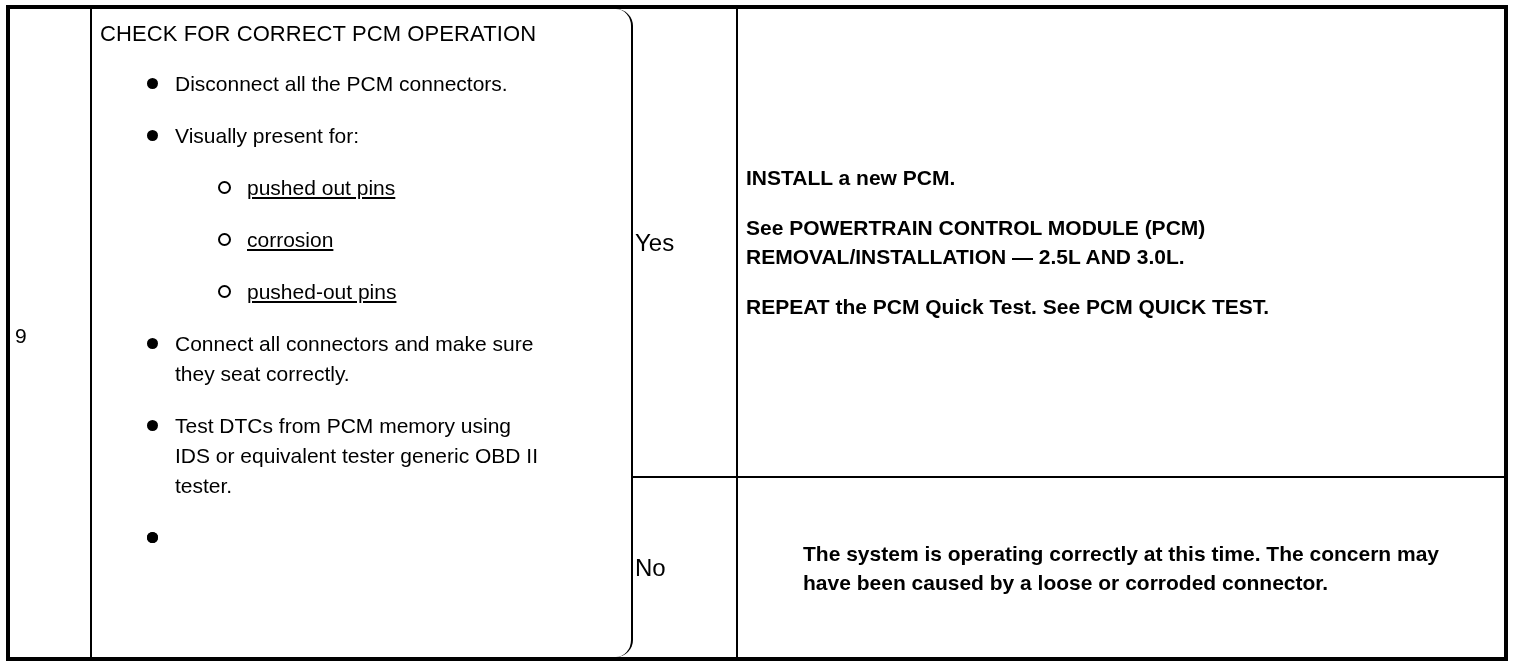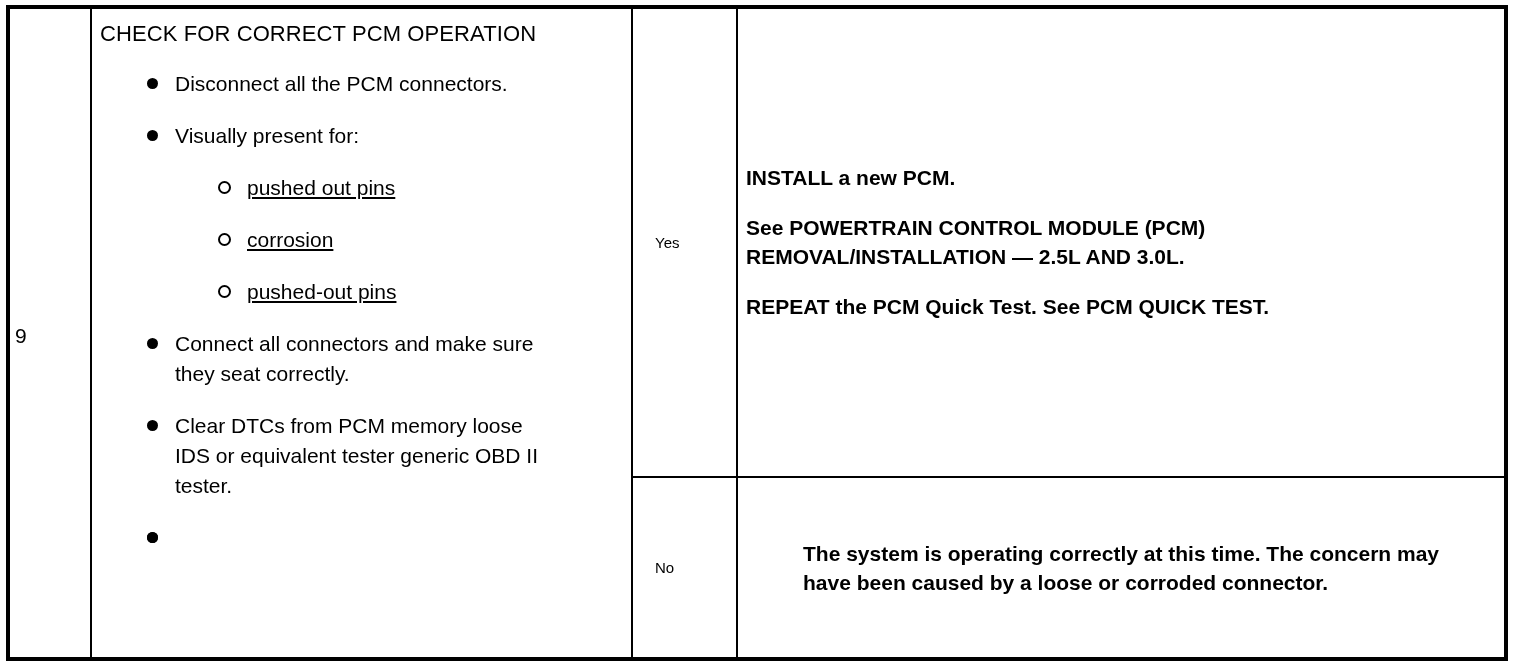--- a/index.html
+++ b/index.html
@@ -54,20 +54,21 @@
   }
 
   
   .col-action {
     width: 541px;
     flex: 0 0 541px;
     border-right: 2px solid #000000;
     box-sizing: border-box;
     position: relative;
     padding: 12px 8px 0 8px;
+    border-radius: 17px;
   }
   .action-title {
     font-size: 22px;
     line-height: 26px;
     letter-spacing: 0.1px;
     white-space: nowrap;
     margin: 0 0 6px 0;
   }
   .bullets {
     margin: 0;
@@ -147,22 +148,22 @@
     flex: 1 1 auto;
     gap: 42px;
   }
   .cell-answer {
     width: 105px;
     flex: 0 0 105px;
     border-right: 2px solid #000000;
     box-sizing: border-box;
     display: flex;
     align-items: center;
-    padding-left: 22px;
-    font-size: 15px;
+    padding-left: 2px;
+    font-size: 24px;
     line-height: 24px;
   }
   .cell-action {
     flex: 1 1 auto;
     box-sizing: border-box;
     padding-left: 8px;
     display: flex;
     flex-direction: column;
     justify-content: center;
   }
@@ -227,21 +228,21 @@
           <div class="bullet-row">
             <span class="bullet-mark"><span class="dot"></span></span>
             <span class="bullet-text">
               <span class="ln">Connect all connectors and make sure</span>
               <span class="ln">they seat correctly.</span>
             </span>
           </div>
           <div class="bullet-row">
             <span class="bullet-mark"><span class="dot"></span></span>
             <span class="bullet-text">
-              <span class="ln">Clear DTCs from PCM memory loose</span>
+              <span class="ln">Test DTCs from PCM memory using</span>
               <span class="ln">IDS or equivalent tester generic OBD II</span>
               <span class="ln">tester.</span>
             </span>
           </div>
           <div class="bullet-row">
             <span class="bullet-mark"><span class="dot"></span></span>
           </div>
           <div class="bullet-row bold">
             <span class="bullet-mark"><span class="dot"></span></span>
           </div>

